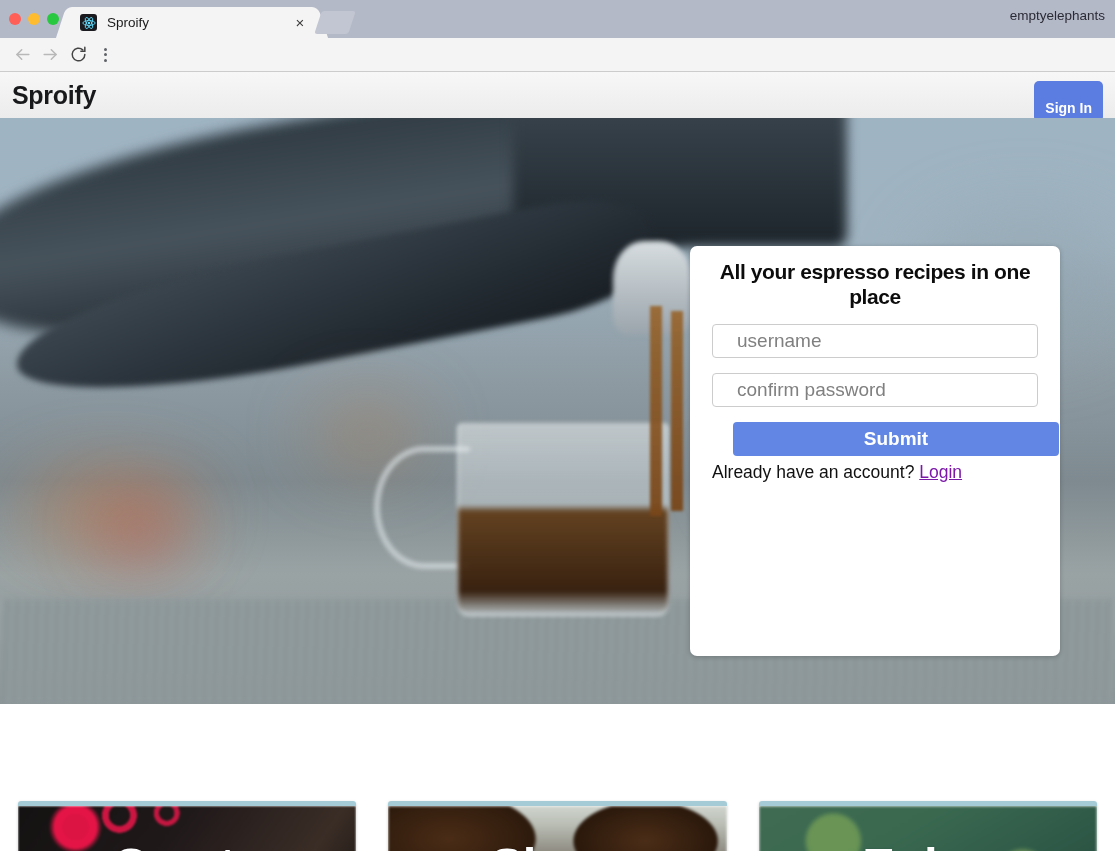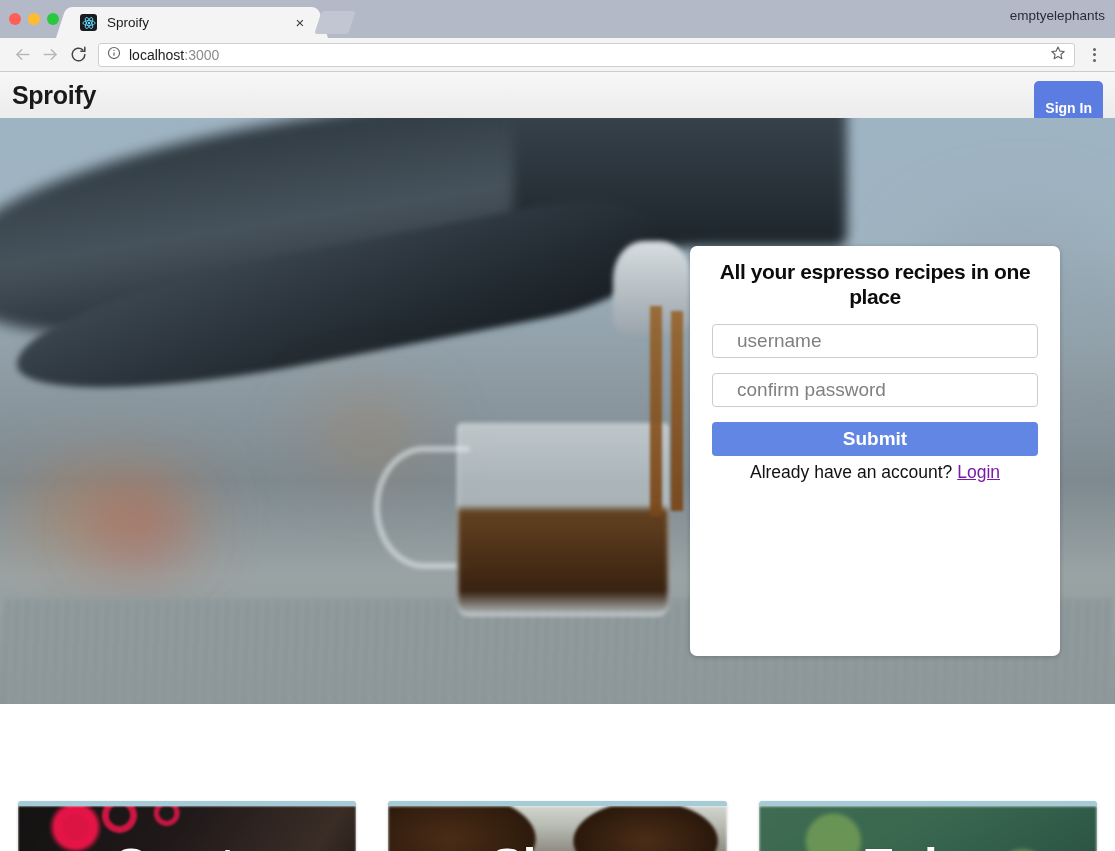--- a/index.html
+++ b/index.html
@@ -251,23 +251,24 @@
   .submit-btn {
     display: block; width: 100%;
     height: 34px;
     background: #6286e3;
     color: #ffffff;
     border: none; border-radius: 4px;
     font-size: 19px; font-weight: bold;
     font-family: "Liberation Sans", sans-serif;
     cursor: pointer;
     margin-bottom: 6px;
+    margin-left: 21px;
   }
   .have-account {
-    text-align: center;
+    text-align: left;
     font-size: 17.5px;
     color: #111;
   }
   .have-account a {
     color: #7b18a8;
     text-decoration: underline;
   }
 
   
   .cards {
@@ -365,35 +366,20 @@
         <polyline points="13,6 19,12 13,18"></polyline>
     </svg>
   </span>
   <span class="nav-btn">
     <svg width="19" height="19" viewBox="0 0 24 24" fill="none" stroke="#444" stroke-width="1.9" stroke-linecap="round">
       <path d="M20 12a8 8 0 1 1-2.6-5.9"></path>
         <polyline points="20,3 20,8 15,8"></polyline>
     </svg>
   </span>
 
-  <div class="omnibox">
-    <span class="info-icon">
-      <svg width="14" height="14" viewBox="0 0 24 24" fill="none" stroke="#5f6368" stroke-width="2">
-        <circle cx="12" cy="12" r="9.5"></circle>
-          <line x1="12" y1="11" x2="12" y2="16.5"></line>
-          <circle cx="12" cy="7.6" r="1.1" fill="#5f6368" stroke="none"></circle>
-      </svg>
-    </span>
-    <span class="url"><span>localhost</span><span class="port">:3000</span></span>
-    <span class="star">
-      <svg width="16" height="16" viewBox="0 0 24 24" fill="none" stroke="#5f6368" stroke-width="1.7" stroke-linejoin="round">
-        <polygon points="12,3 14.8,9.1 21.3,9.8 16.4,14.2 17.8,20.7 12,17.4 6.2,20.7 7.6,14.2 2.7,9.8 9.2,9.1"></polygon>
-      </svg>
-    </span>
-  </div>
 
   <span class="menu-dots">
       <i></i>
       <i></i>
       <i></i>
     </span>
 </div>
 
 <div class="page">
 

